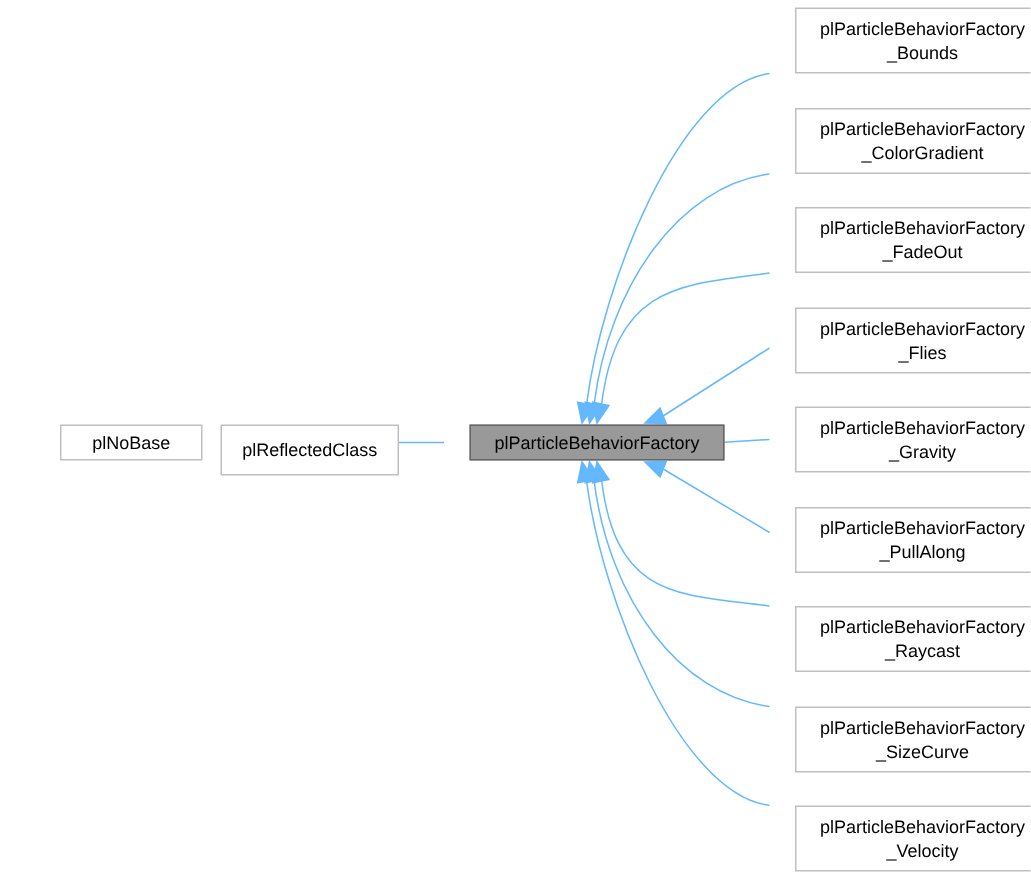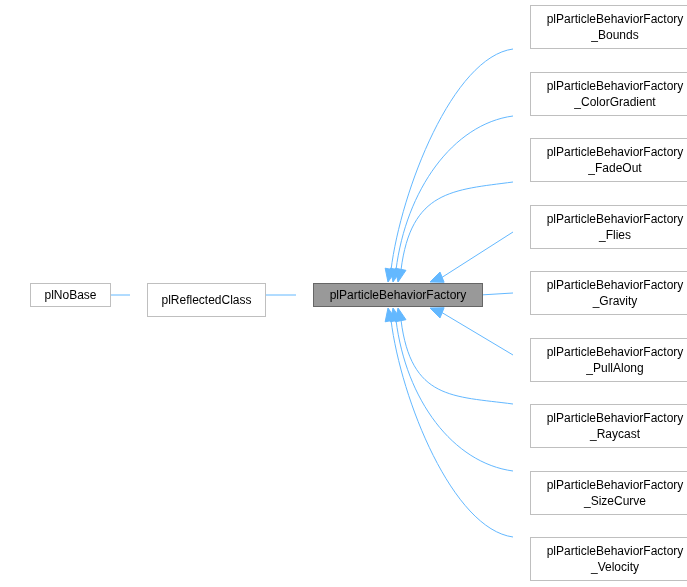--- a/index.html
+++ b/index.html
@@ -34,21 +34,21 @@
     <path d="M513,355 L441,312" fill="none" stroke="#63b8ff" stroke-width="1"></path>
     <polygon points="430,308 440.0275482615608,317.93470059247227 444.11284570145597,307.7214569927344" fill="#63b8ff" stroke="#63b8ff"></polygon>
     <path d="M513,404 C453,396 411,400 401,320" fill="none" stroke="#63b8ff" stroke-width="1"></path>
     <polygon points="398,308 395.15631604049634,321.826187527242 405.94270347309646,319.668910040722" fill="#63b8ff" stroke="#63b8ff"></polygon>
     <path d="M513,471 C453,463 406,400 396,320" fill="none" stroke="#63b8ff" stroke-width="1"></path>
     <polygon points="393,308 390.15631604049634,321.826187527242 400.94270347309646,319.668910040722" fill="#63b8ff" stroke="#63b8ff"></polygon>
     <path d="M513,537 C453,529 401,400 391,320" fill="none" stroke="#63b8ff" stroke-width="1"></path>
     <polygon points="388,308 385.15631604049634,321.826187527242 395.94270347309646,319.668910040722" fill="#63b8ff" stroke="#63b8ff"></polygon>
   </svg>
 
-<div class="node" style="left:13px;top:283px;width:81px;height:24px;">
+<div class="node" style="left:23px;top:283px;width:95px;height:24px;">
   <span>plNoBase</span>
 </div>
 
 <div class="node" style="left:130px;top:283px;width:119px;height:34px;">
   <span>plReflectedClass</span>
 </div>
 
 <div class="node focus" style="left:296px;top:283px;width:170px;height:24px;">
   <span>plParticleBehaviorFactory</span>
 </div>

